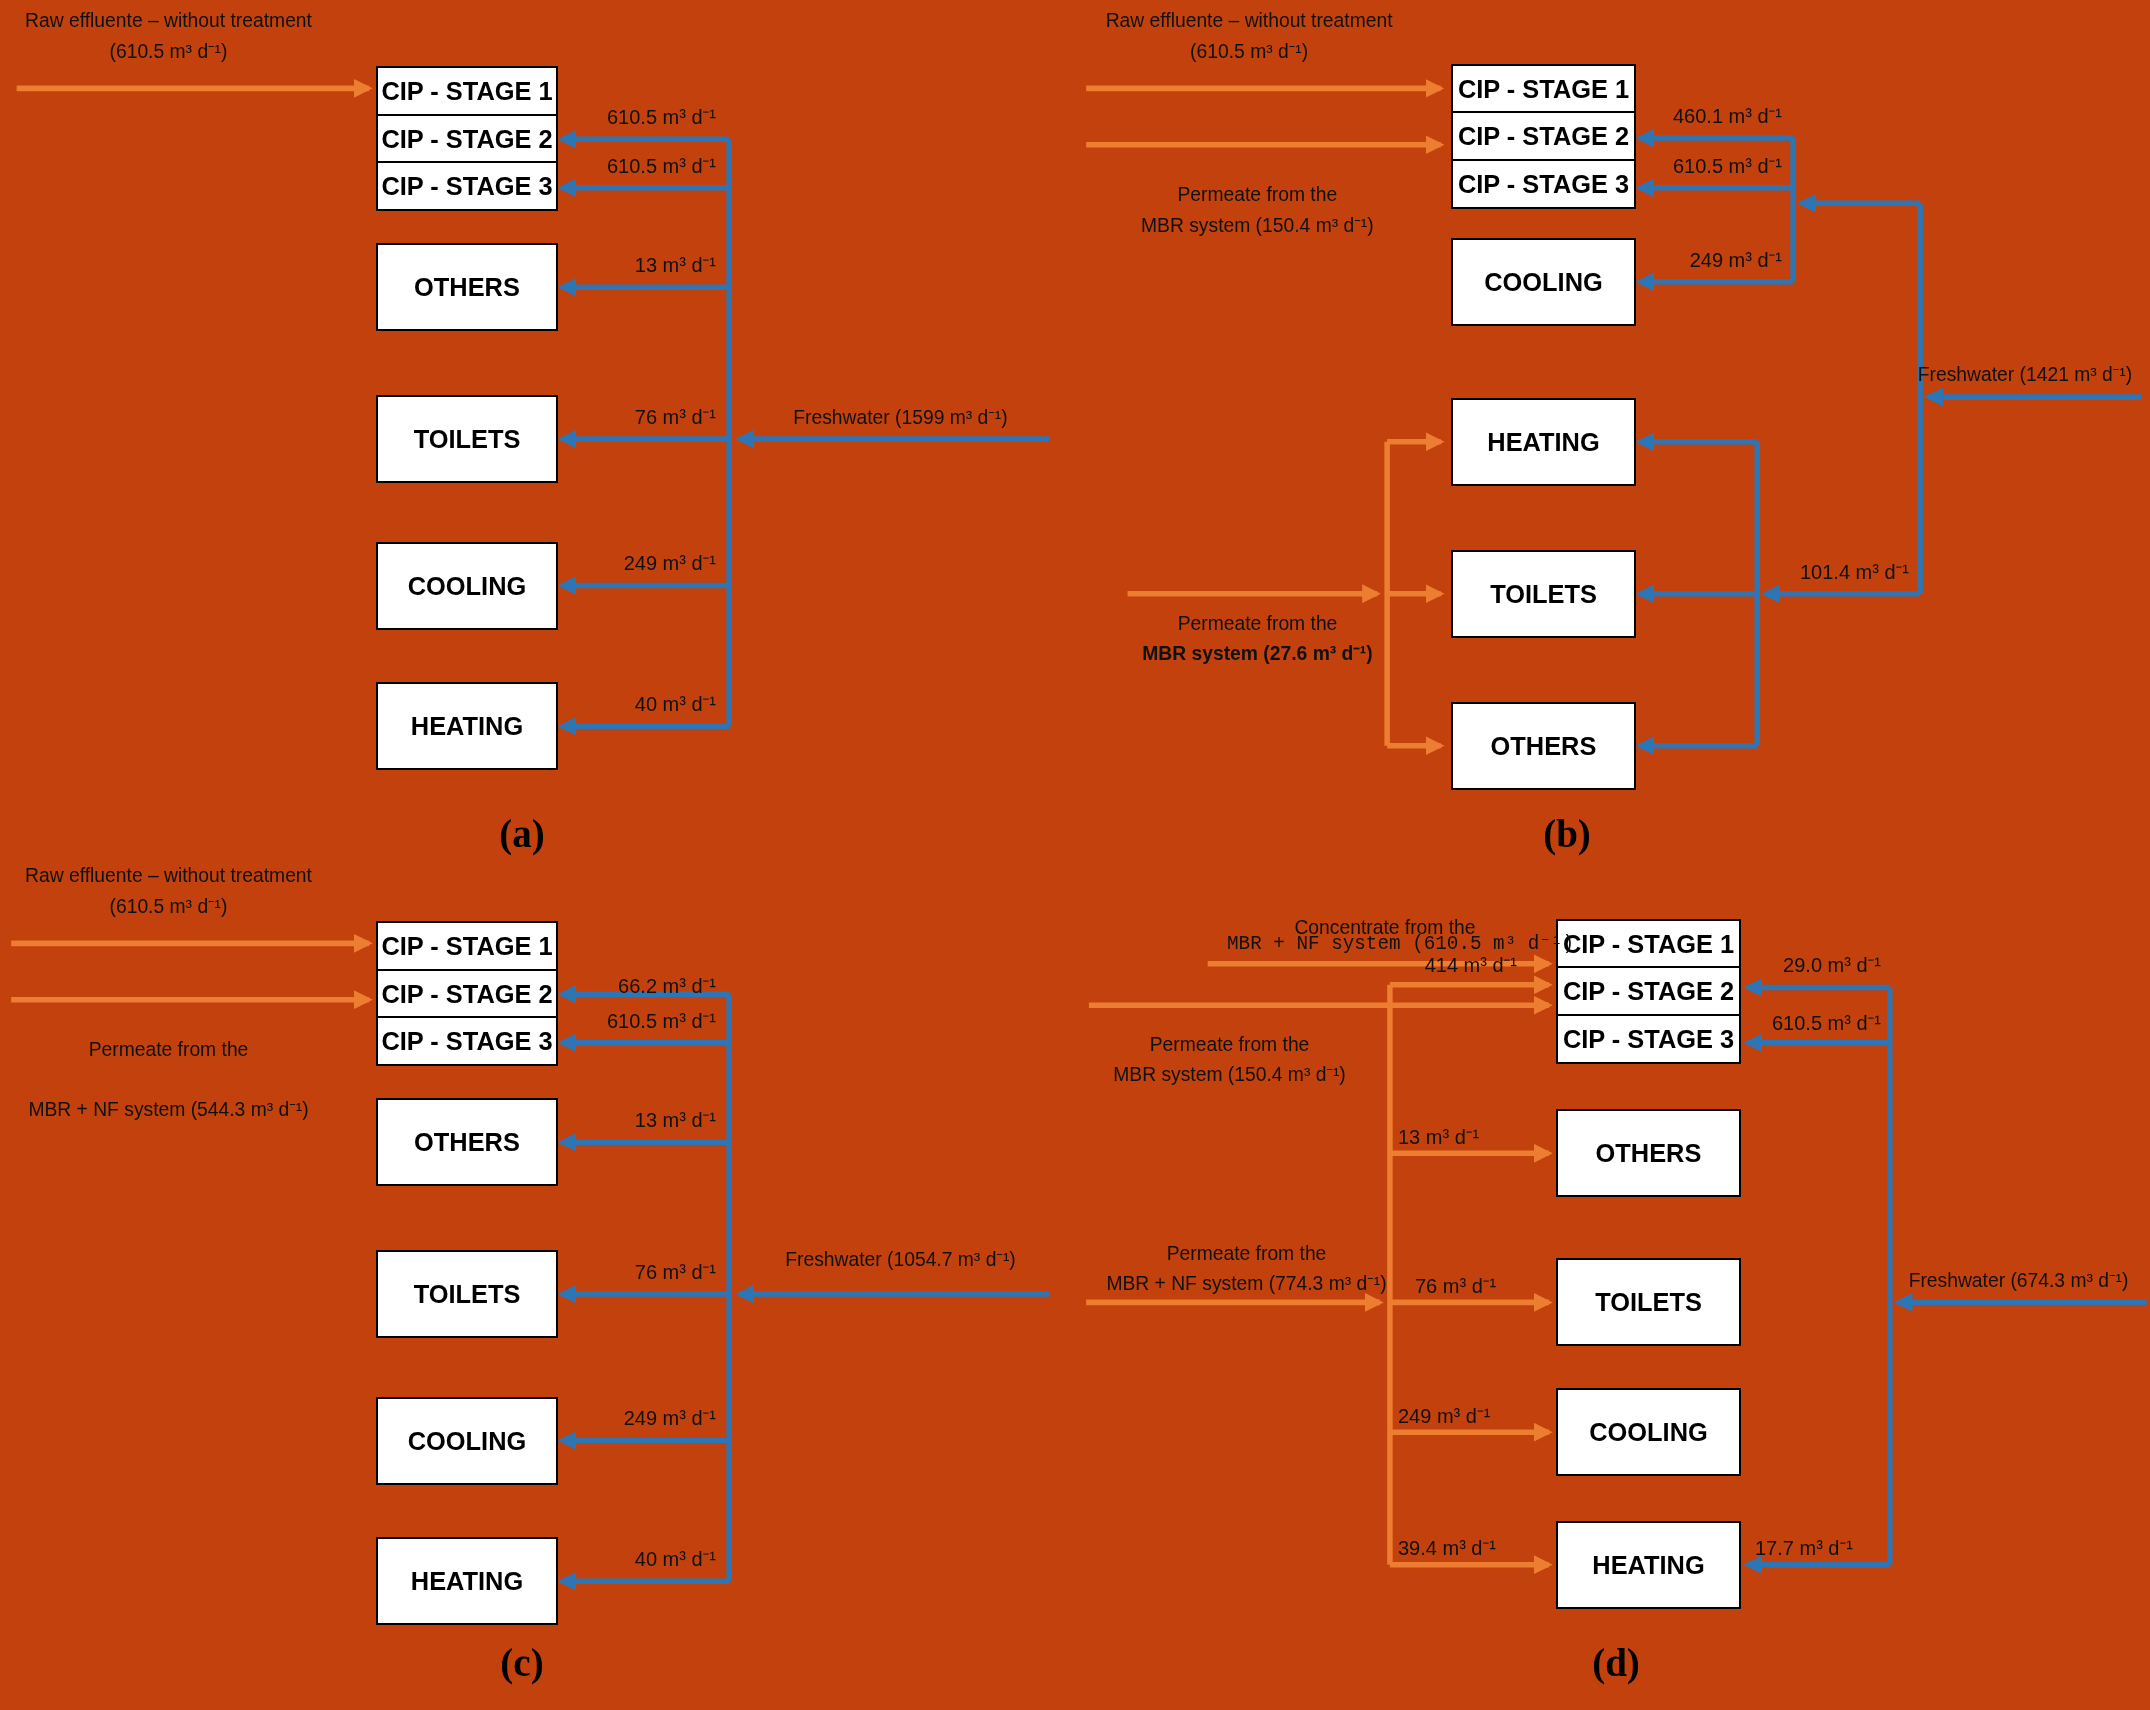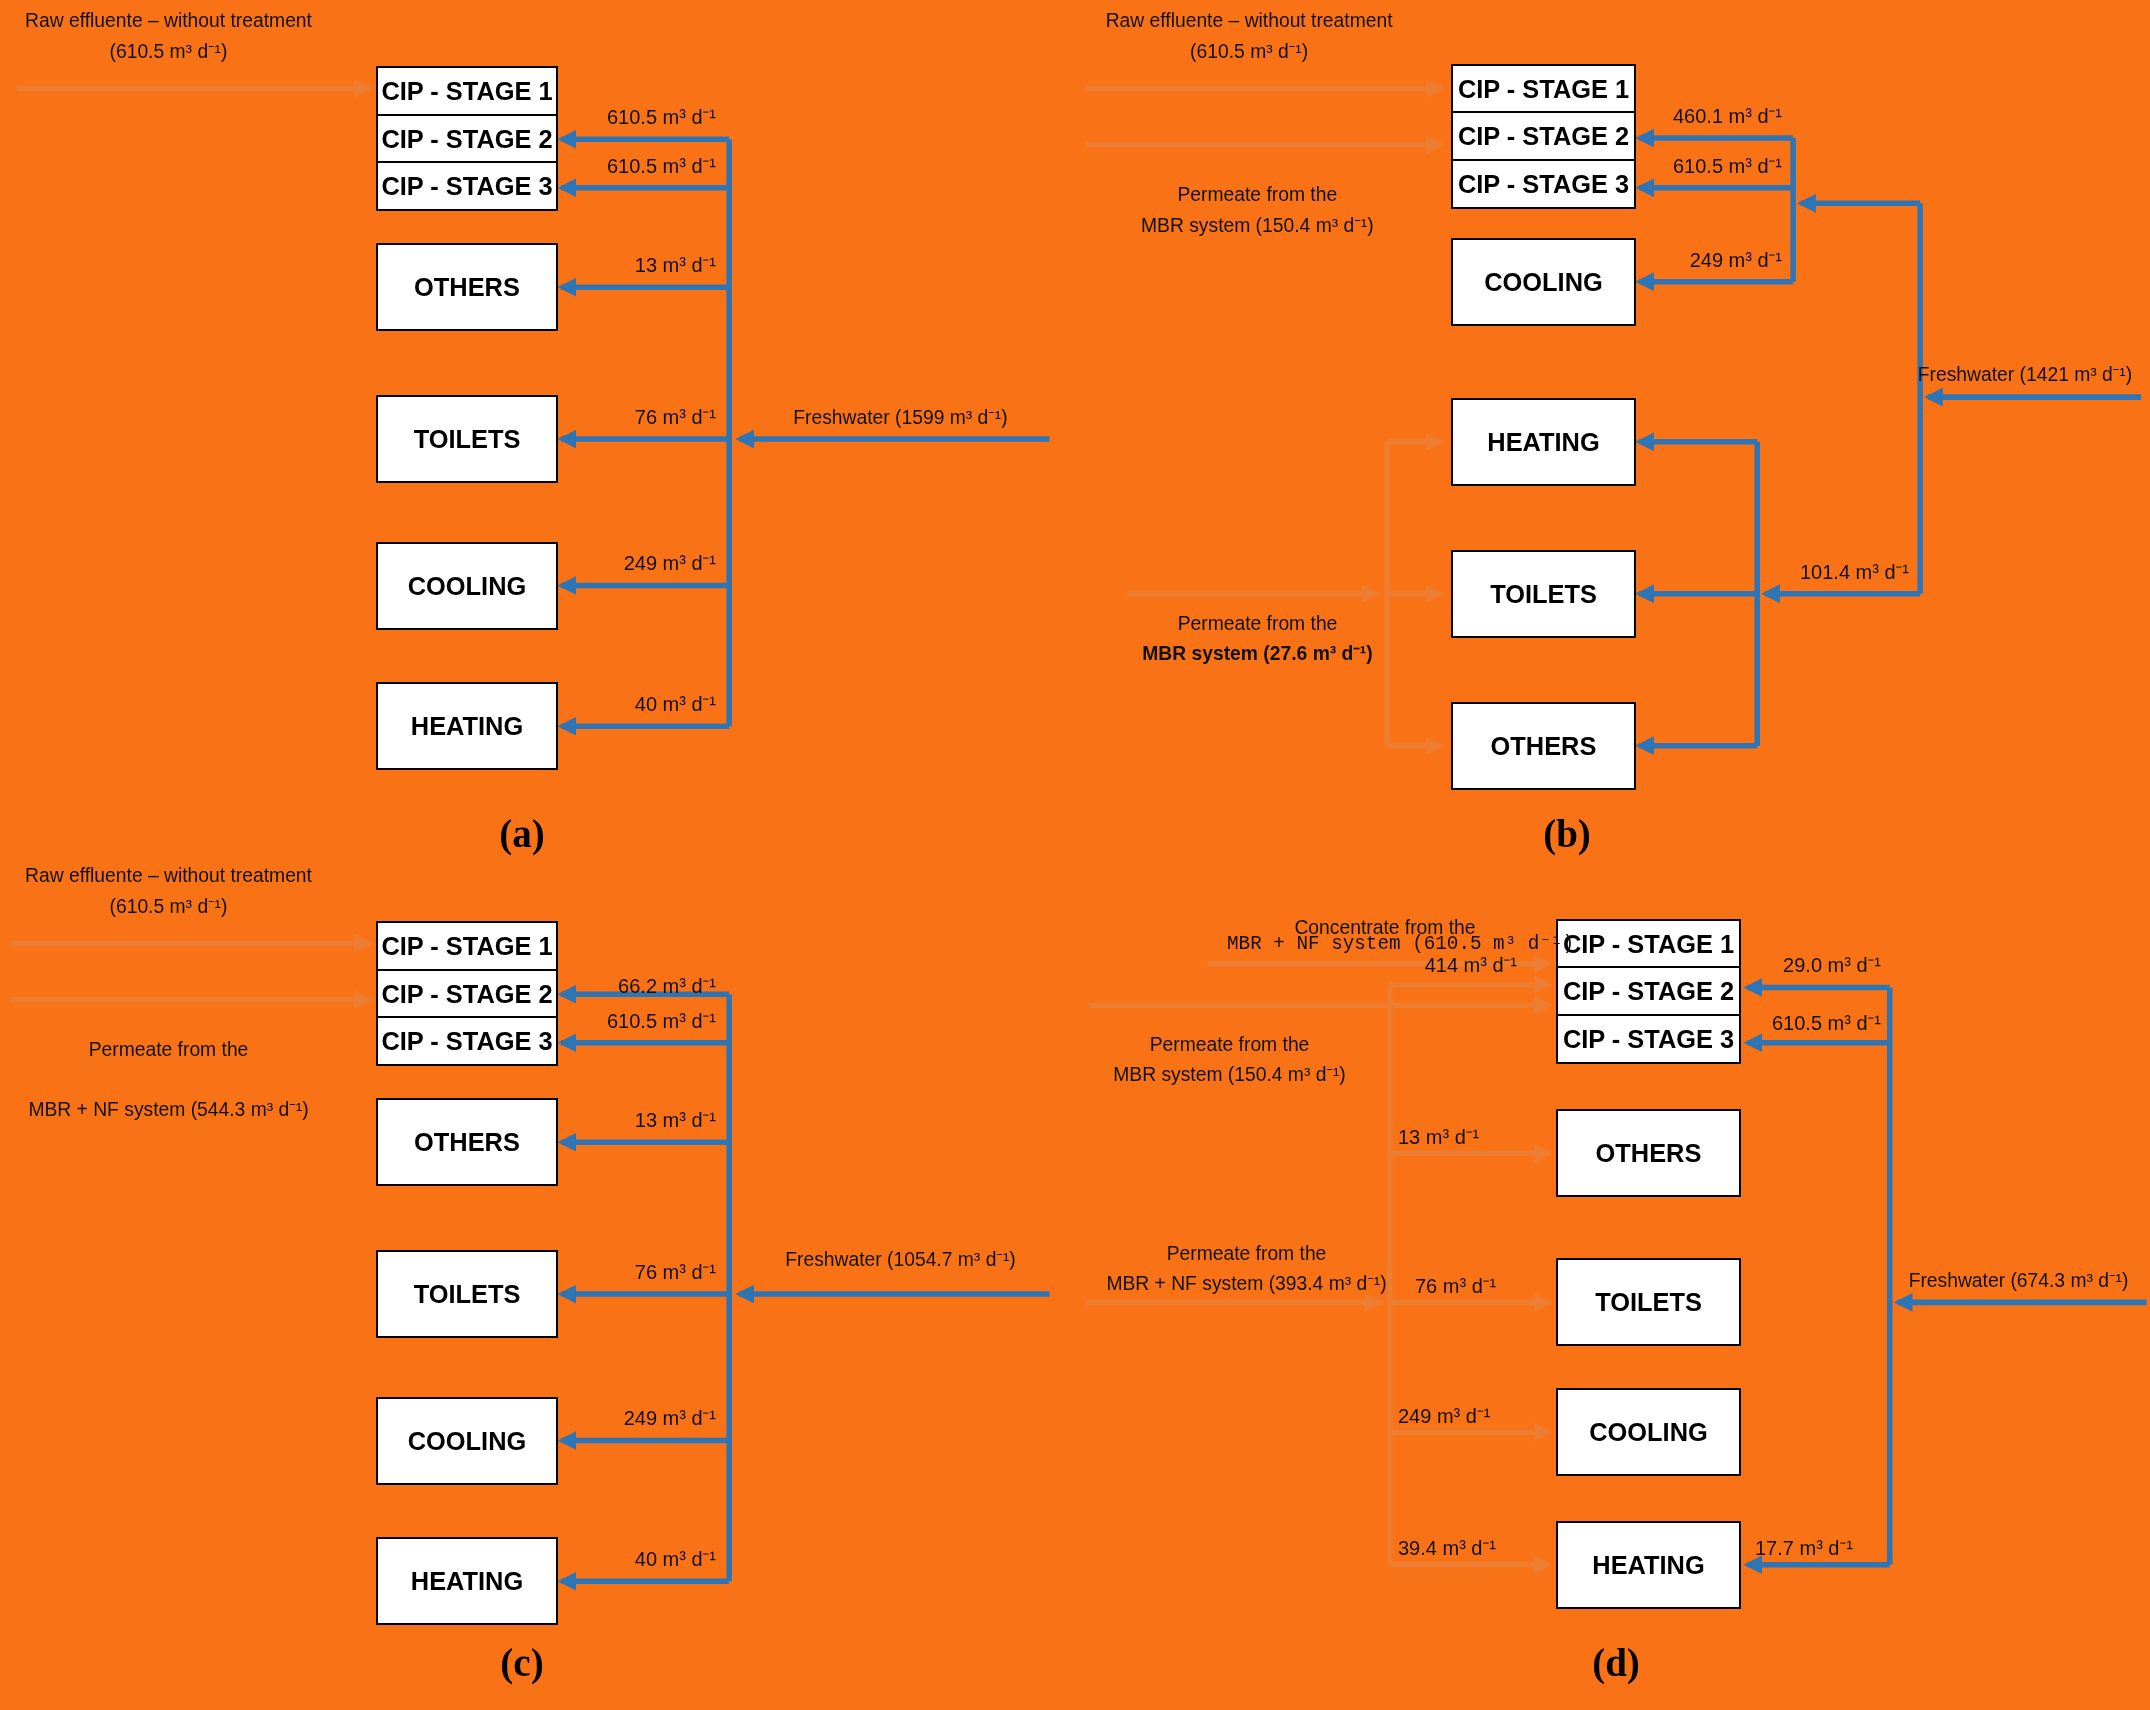--- a/index.html
+++ b/index.html
@@ -1,17 +1,17 @@
 <!DOCTYPE html>
 <html style="--orange: #ED7D31; --blue: #2E75B6; --ink: #000000;font-size:8.8px"><head>
 <meta charset="utf-8">
 <style>
   :root { --orange:#ED7D31; --blue:#2E75B6; --ink:#000000; }
   html,body { margin:0; padding:0; background:#ffffff; }
-  #page { position:relative; width:2151px; height:1711px; background:#f97316; overflow:hidden;
+  #page { position:relative; width:2151px; height:1711px; background:#c2410c; overflow:hidden;
           font-family:"Liberation Sans", sans-serif; color:#1a1a1a; }
   .panel { position:absolute; width:1075px; height:855px; }
   #panel-a { left:0; top:0; }
   #panel-b { left:1075px; top:0; }
   #panel-c { left:0; top:855px; }
   #panel-d { left:1075px; top:855px; }
   svg.wires { position:absolute; left:0; top:0; width:1075px; height:855px; z-index:1; }
   svg.wires line { stroke-width:10; stroke-linecap:butt; fill:none; }
   line.o { stroke:var(--orange); }
   line.b { stroke:var(--blue); }
@@ -189,21 +189,21 @@
     <div class="box" style="left:481px; top:64px; width:185px; height:50px;">CIP - STAGE 1</div>
     <div class="box" style="left:481px; top:111px; width:185px; height:50px;">CIP - STAGE 2</div>
     <div class="box" style="left:481px; top:159px; width:185px; height:50px;">CIP - STAGE 3</div>
     <div class="box" style="left:481px; top:254px; width:185px; height:88px;">OTHERS</div>
     <div class="box" style="left:481px; top:403px; width:185px; height:88px;">TOILETS</div>
     <div class="box" style="left:481px; top:533px; width:185px; height:88px;">COOLING</div>
     <div class="box" style="left:481px; top:666px; width:185px; height:88px;">HEATING</div>
 
     <div class="lbl flow" style="left:323px; top:270px;">13 m³ d⁻¹</div>
     <div class="lbl lbl2" style="left:11px; top:386px; width:321px;">Permeate from the</div>
-    <div class="lbl lbl2" style="left:11px; top:416px; width:321px;">MBR + NF system (393.4 m³ d⁻¹)</div>
+    <div class="lbl lbl2" style="left:11px; top:416px; width:321px;">MBR + NF system (774.3 m³ d⁻¹)</div>
     <div class="lbl flow" style="left:340px; top:419px;">76 m³ d⁻¹</div>
     <div class="lbl flow" style="left:323px; top:549px;">249 m³ d⁻¹</div>
     <div class="lbl flow" style="left:323px; top:681px;">39.4 m³ d⁻¹</div>
 
     <div class="lbl flow r" style="right:269px; top:98px;">29.0 m³ d⁻¹</div>
     <div class="lbl flow r" style="right:269px; top:156px;">610.5 m³ d⁻¹</div>
     <div class="lbl lbl2" style="left:812px; top:413px; width:263px;">Freshwater (674.3 m³ d⁻¹)</div>
     <div class="lbl flow" style="left:680px; top:681px;">17.7 m³ d⁻¹</div>
 
     <div class="letter" style="left:403px; top:785px;">(d)</div>

